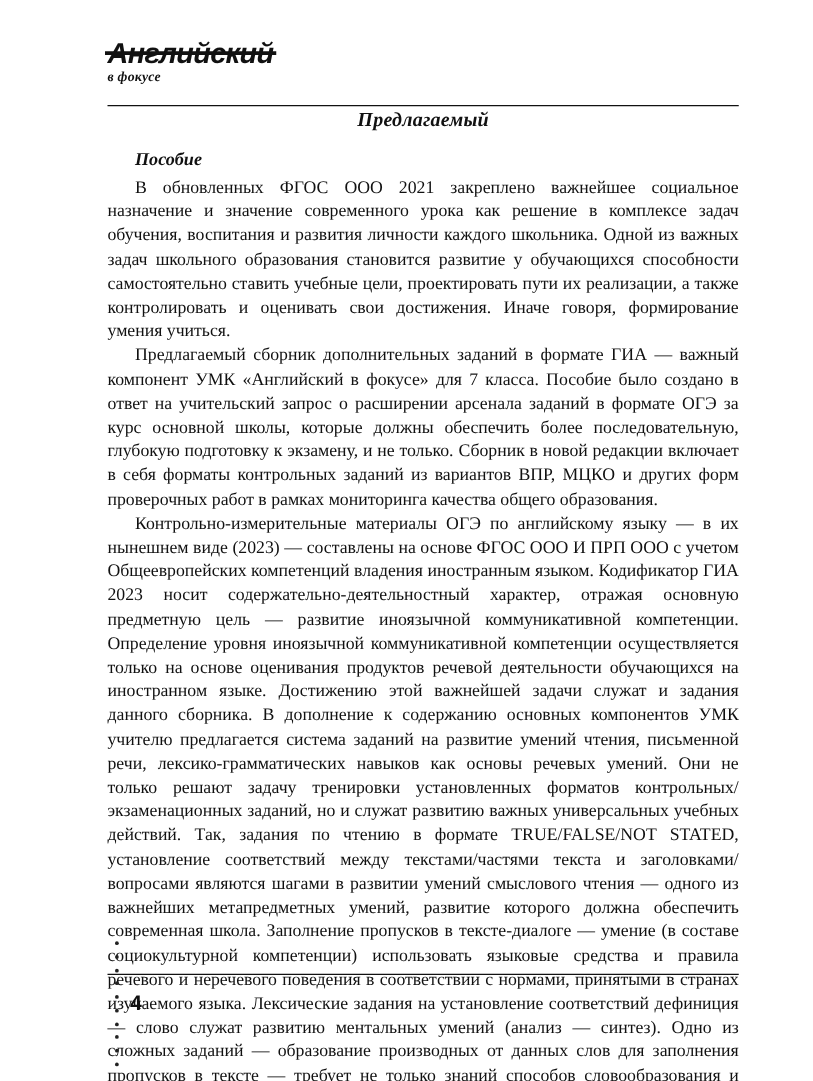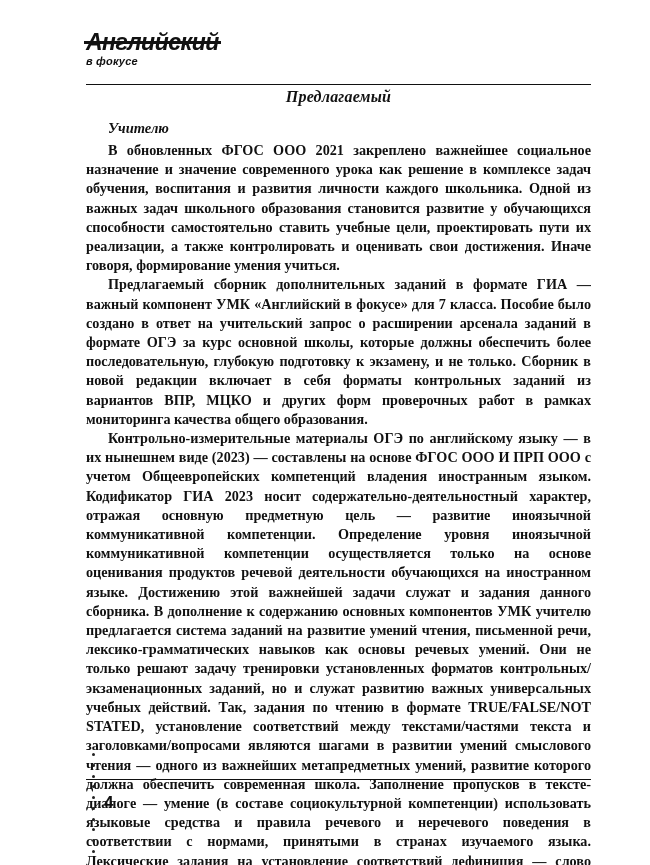--- a/index.html
+++ b/index.html
@@ -42,21 +42,21 @@
   }
   .logo-strike {
     position: absolute;
     left: -2px;
     right: -2px;
     top: 11px;
     height: 3px;
     background: #111;
   }
   .logo-sub {
-    font-family: Liberation Sans, sans-serif;
+    font-family: Liberation Serif, serif;
     font-weight: bold;
     font-style: italic;
     font-size: 11px;
     color: #111;
     margin-top: 1px;
     letter-spacing: 0.2px;
   }
 
   
   .content {
@@ -84,21 +84,20 @@
   }
 
   p.para {
     margin: 0;
     text-align: justify;
     text-justify: inter-word;
     font-size: 14.2px;
     line-height: 19.2px;
     text-indent: 22px;
     hyphens: manual;
-    font-weight: bold;
   }
 
   
   .page-number {
     position: absolute;
     left: 104px;
     bottom: 52px;
     font-family: "Liberation Sans", sans-serif;
     font-weight: bold;
     font-size: 17px;
@@ -151,21 +150,21 @@
       <span>Английский</span>
       <span class="logo-strike"></span>
     </div>
     <div class="logo-sub">в фокусе</div>
   </div>
 
   <div class="rule-top"></div>
 
   <div class="content">
     <h1 class="doc-title">Предлагаемый</h1>
-    <div class="subhead">Учителю</div>
+    <div class="subhead">Пособие</div>
     <p class="para">В обновленных ФГОС ООО 2021 закреплено важнейшее социальное назначение и значение современного урока как решение в комплексе задач обучения, воспитания и развития личности каждого школьника. Одной из важных задач школьного образования становится развитие у обучающихся способности самостоятельно ставить учебные цели, проектировать пути их реализации, а также контролировать и оценивать свои достижения. Иначе говоря, формирование умения учиться.</p>
     <p class="para">Предлагаемый сборник дополнительных заданий в формате ГИА — важный компонент УМК «Английский в фокусе» для 7 класса. Пособие было создано в ответ на учительский запрос о расширении арсенала заданий в формате ОГЭ за курс основной школы, которые должны обеспечить более последовательную, глубокую подготовку к экзамену, и не только. Сборник в новой редакции включает в себя форматы контрольных заданий из вариантов ВПР, МЦКО и других форм проверочных работ в рамках мониторинга качества общего образования.</p>
     <p class="para">Контрольно-измерительные материалы ОГЭ по английскому языку — в их нынешнем виде (2023) — составлены на основе ФГОС ООО И ПРП ООО с учетом Общеевропейских компетенций владения иностранным языком. Кодификатор ГИА 2023 носит содержательно-деятельностный характер, отражая основную предметную цель — развитие иноязычной коммуникативной компетенции. Определение уровня иноязычной коммуникативной компетенции осуществляется только на основе оценивания продуктов речевой деятельности обучающихся на иностранном языке. Достижению этой важнейшей задачи служат и задания данного сборника. В дополнение к содержанию основных компонентов УМК учителю предлагается система заданий на развитие умений чтения, письменной речи, лексико-грамматических навыков как основы речевых умений. Они не только решают задачу тренировки установленных форматов контрольных/экзаменационных заданий, но и служат развитию важных универсальных учебных действий. Так, задания по чтению в формате TRUE/FALSE/NOT STATED, установление соответствий между текстами/частями текста и заголовками/вопросами являются шагами в развитии умений смыслового чтения — одного из важнейших метапредметных умений, развитие которого должна обеспечить современная школа. Заполнение пропусков в тексте-диалоге — умение (в составе социокультурной компетенции) использовать языковые средства и правила речевого и неречевого поведения в соответствии с нормами, принятыми в странах изучаемого языка. Лексические задания на установление соответствий дефиниция — слово служат развитию ментальных умений (анализ — синтез). Одно из сложных заданий — образование производных от данных слов для заполнения пропусков в тексте — требует не только знаний способов словообразования и грамматического материала, но и развития языковой и контекстуальной догадки — составляющих</p>
   </div>
 
   <div class="rule-bottom"></div>
 
   <div class="page-number">4</div>
 
   <div class="dot-rail">

